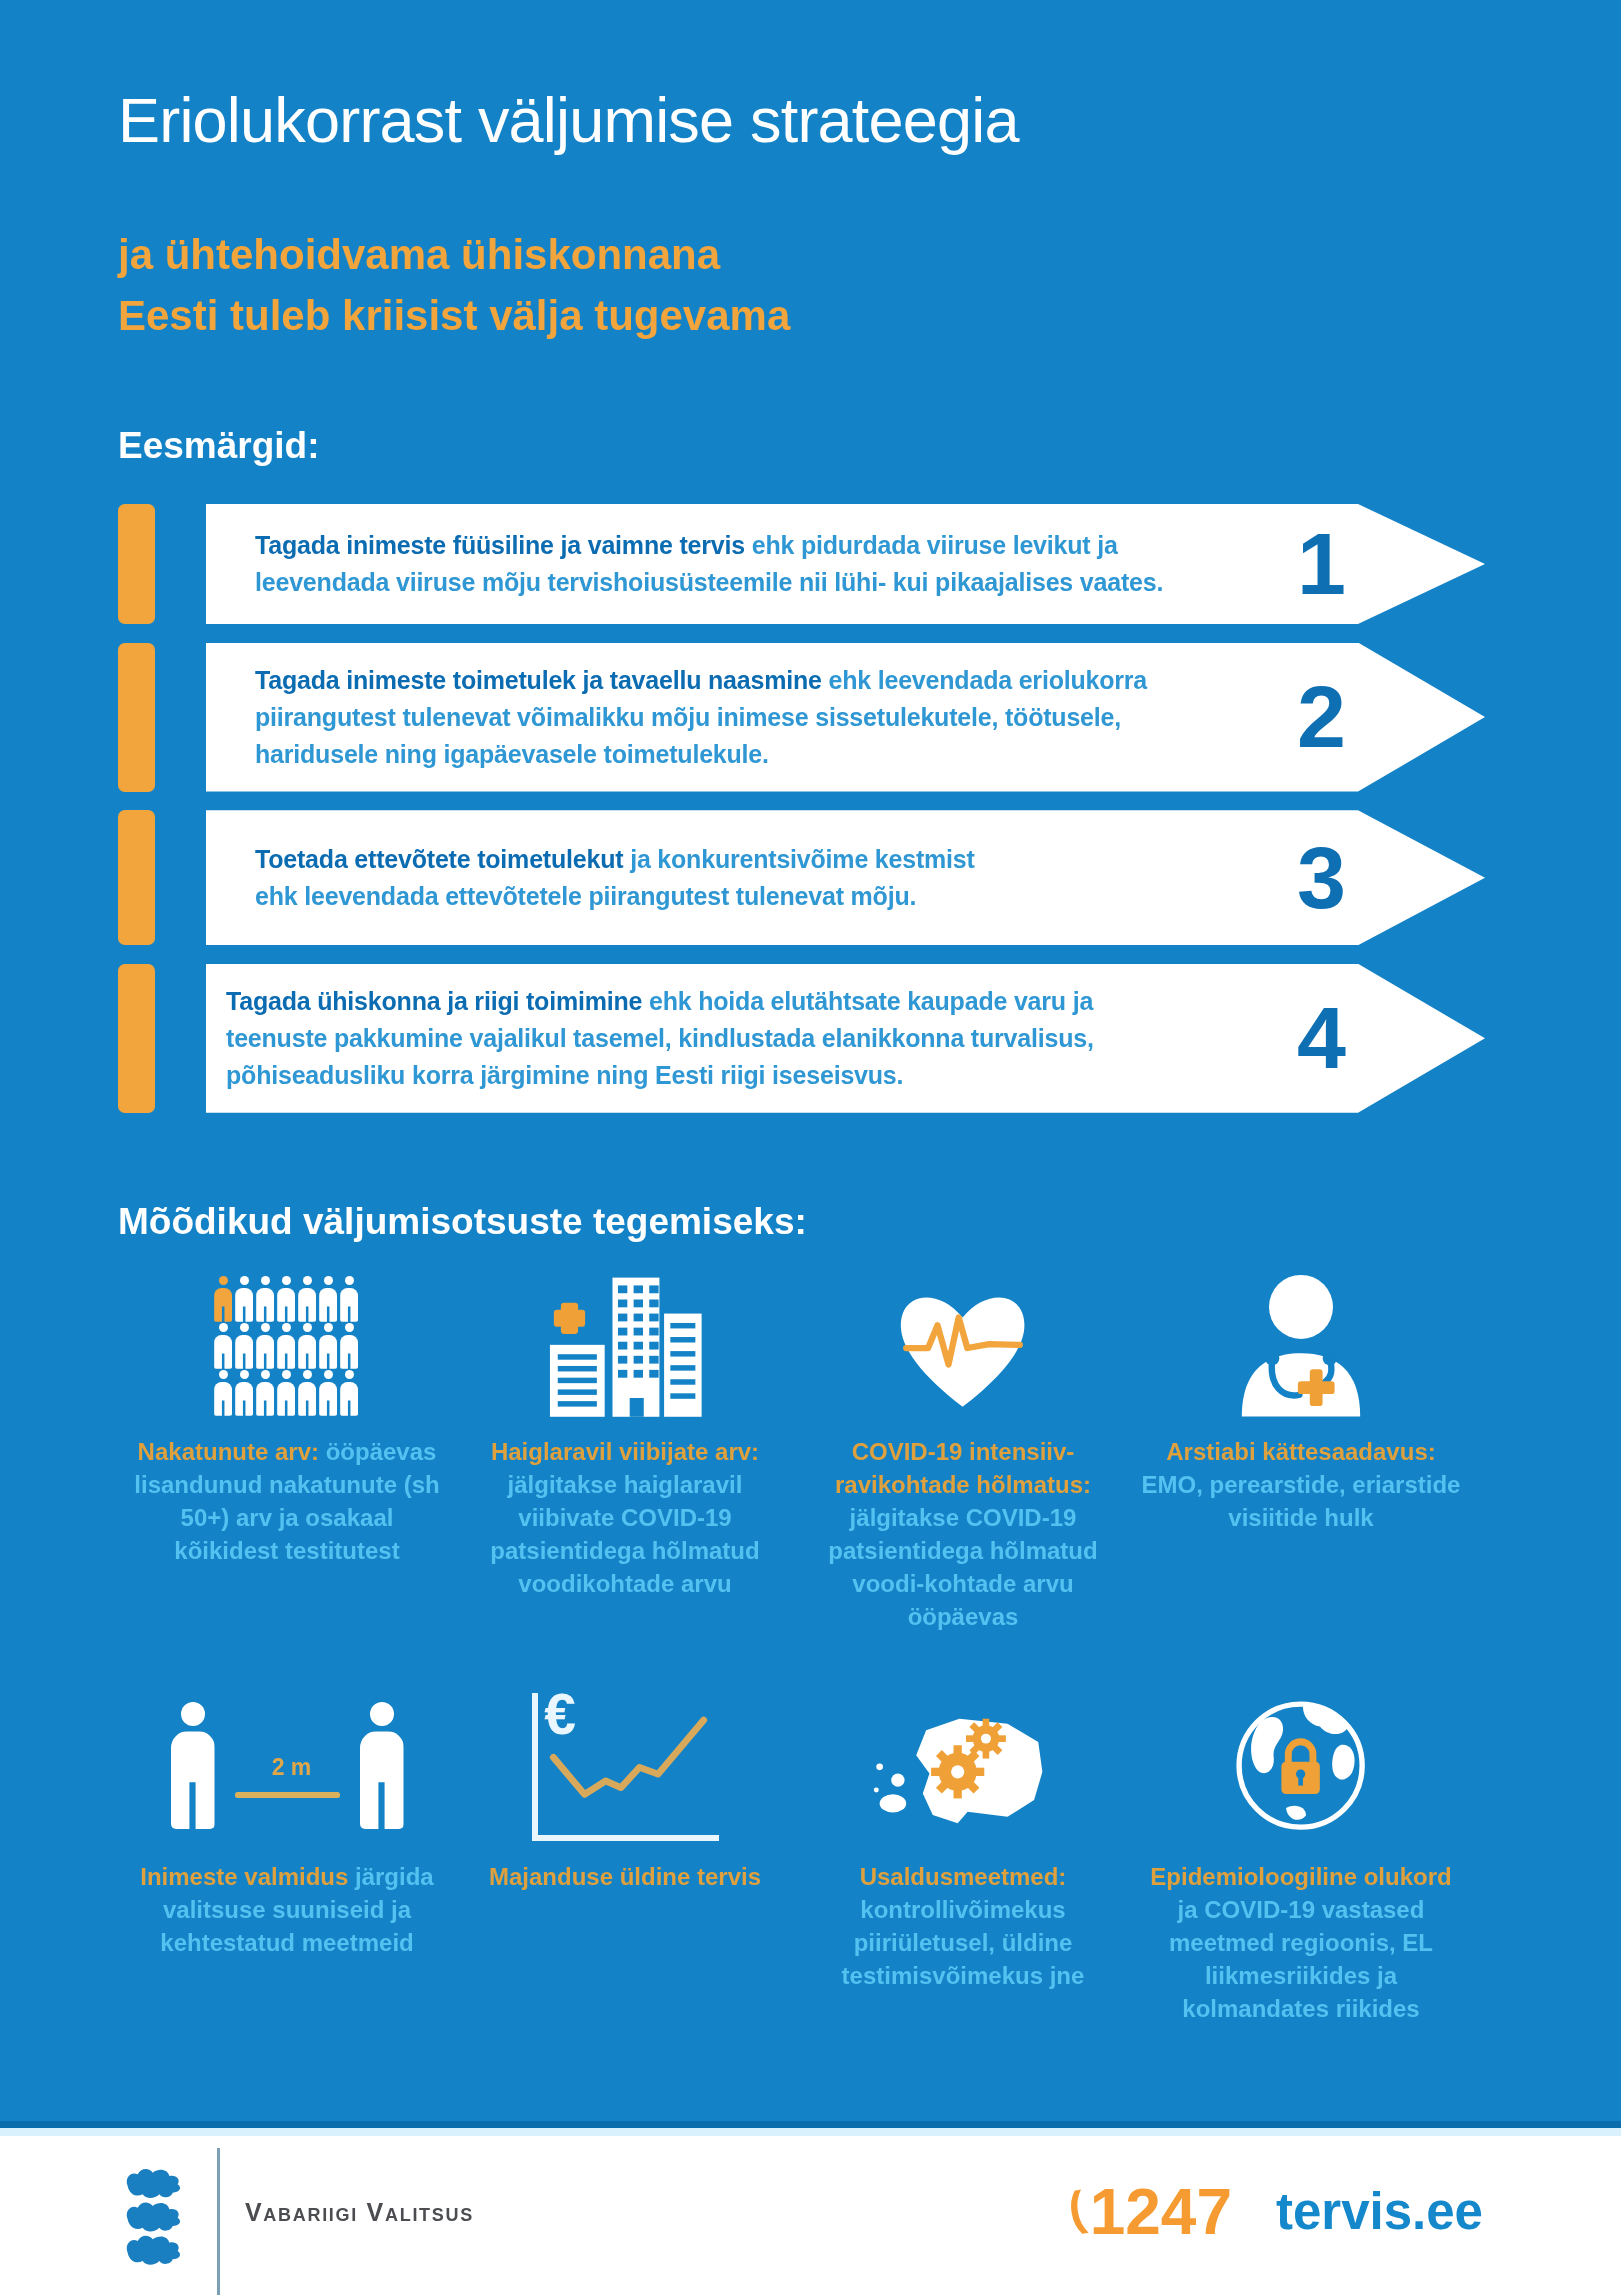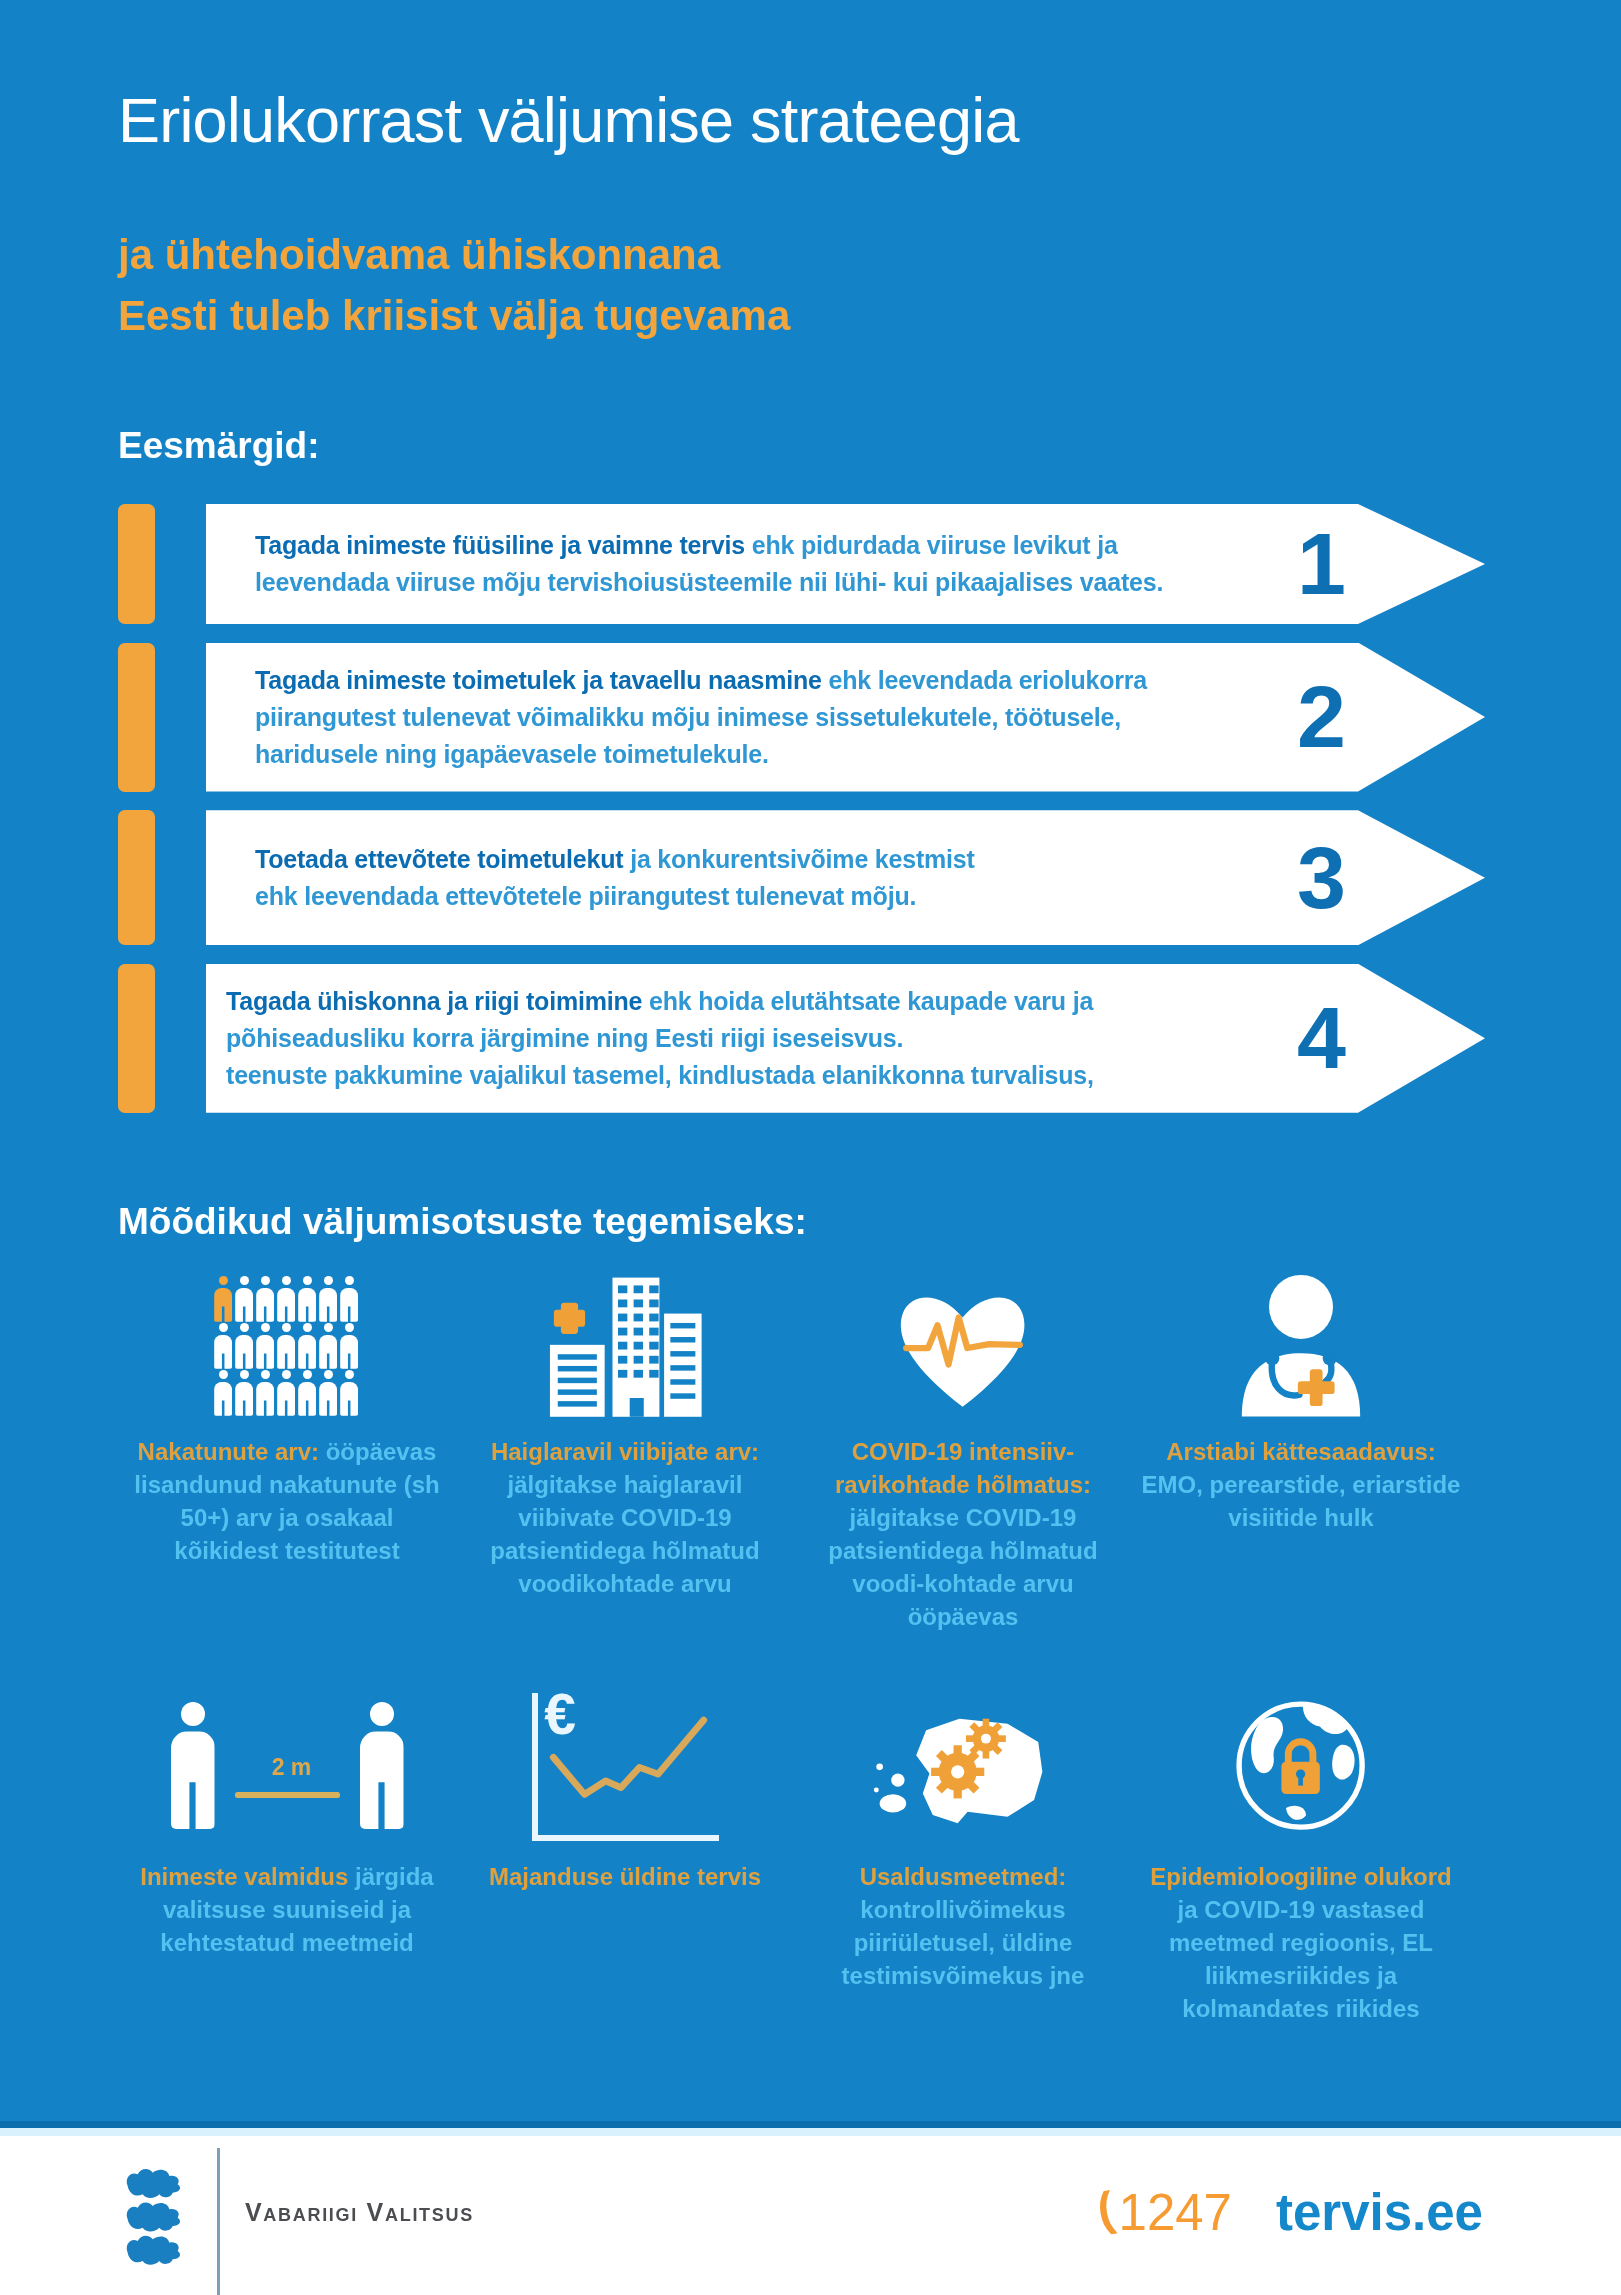--- a/index.html
+++ b/index.html
@@ -73,21 +73,21 @@
   .footer::before{content:"";position:absolute;left:0;top:0;width:100%;height:7.6px;background:#d9f1fc;}
   .footer-content{position:relative;height:100%;}
   .f-logo{position:absolute;left:113px;top:50%;transform:translateY(-46%);}
   .f-divider{position:absolute;left:217px;top:20px;bottom:0;width:2.5px;background:#7b9fb3;}
   .f-gov{position:absolute;left:245px;top:50%;transform:translateY(-50%);
     font-variant:small-caps;font-size:25px;letter-spacing:1.7px;color:#4b4d50;font-weight:bold;}
   .f-right{position:absolute;right:139px;top:50%;transform:translateY(-50%);
     display:flex;align-items:center;gap:44px;}
   .f-phone-wrap{display:flex;align-items:center;gap:5px;color:#f59b31;}
   .f-phone-icon{font-size:47px;font-weight:bold;transform:rotate(-10deg) translateY(-3.4px);}
-  .f-phone{font-size:51px;font-weight:normal;}
+  .f-phone{font-size:64px;font-weight:bold;}
   .f-site{font-size:51px;font-weight:bold;color:#1488cb;}
 </style>
 </head>
 <body>
 
 <div class="page">
   <div class="inner">
 
     <h1 class="title">Eriolukorrast väljumise strateegia</h1>
 
@@ -125,22 +125,22 @@
           <div class="gl"><span class="gb">Toetada ettevõtete toimetulekut</span><span> ja konkurentsivõime kestmist</span></div>
           <div class="gl"><span>ehk leevendada ettevõtetele piirangutest tulenevat mõju.</span></div>
           <div class="goal-num">3</div>
         </div>
       </div>
 
       <div class="goal">
         <div class="goal-bar"></div>
         <div class="goal-banner">
           <div class="gl"><span class="gb">Tagada ühiskonna ja riigi toimimine</span><span> ehk hoida elutähtsate kaupade varu ja</span></div>
+          <div class="gl"><span>teenuste pakkumine vajalikul tasemel, kindlustada elanikkonna turvalisus,</span></div>
           <div class="gl"><span>põhiseadusliku korra järgimine ning Eesti riigi iseseisvus.</span></div>
-          <div class="gl"><span>teenuste pakkumine vajalikul tasemel, kindlustada elanikkonna turvalisus,</span></div>
           <div class="goal-num">4</div>
         </div>
       </div>
 
     </div>
 
     <h2 class="section-heading metrics-heading">Mõõdikud väljumisotsuste tegemiseks:</h2>
 
     <div class="metrics">
 

